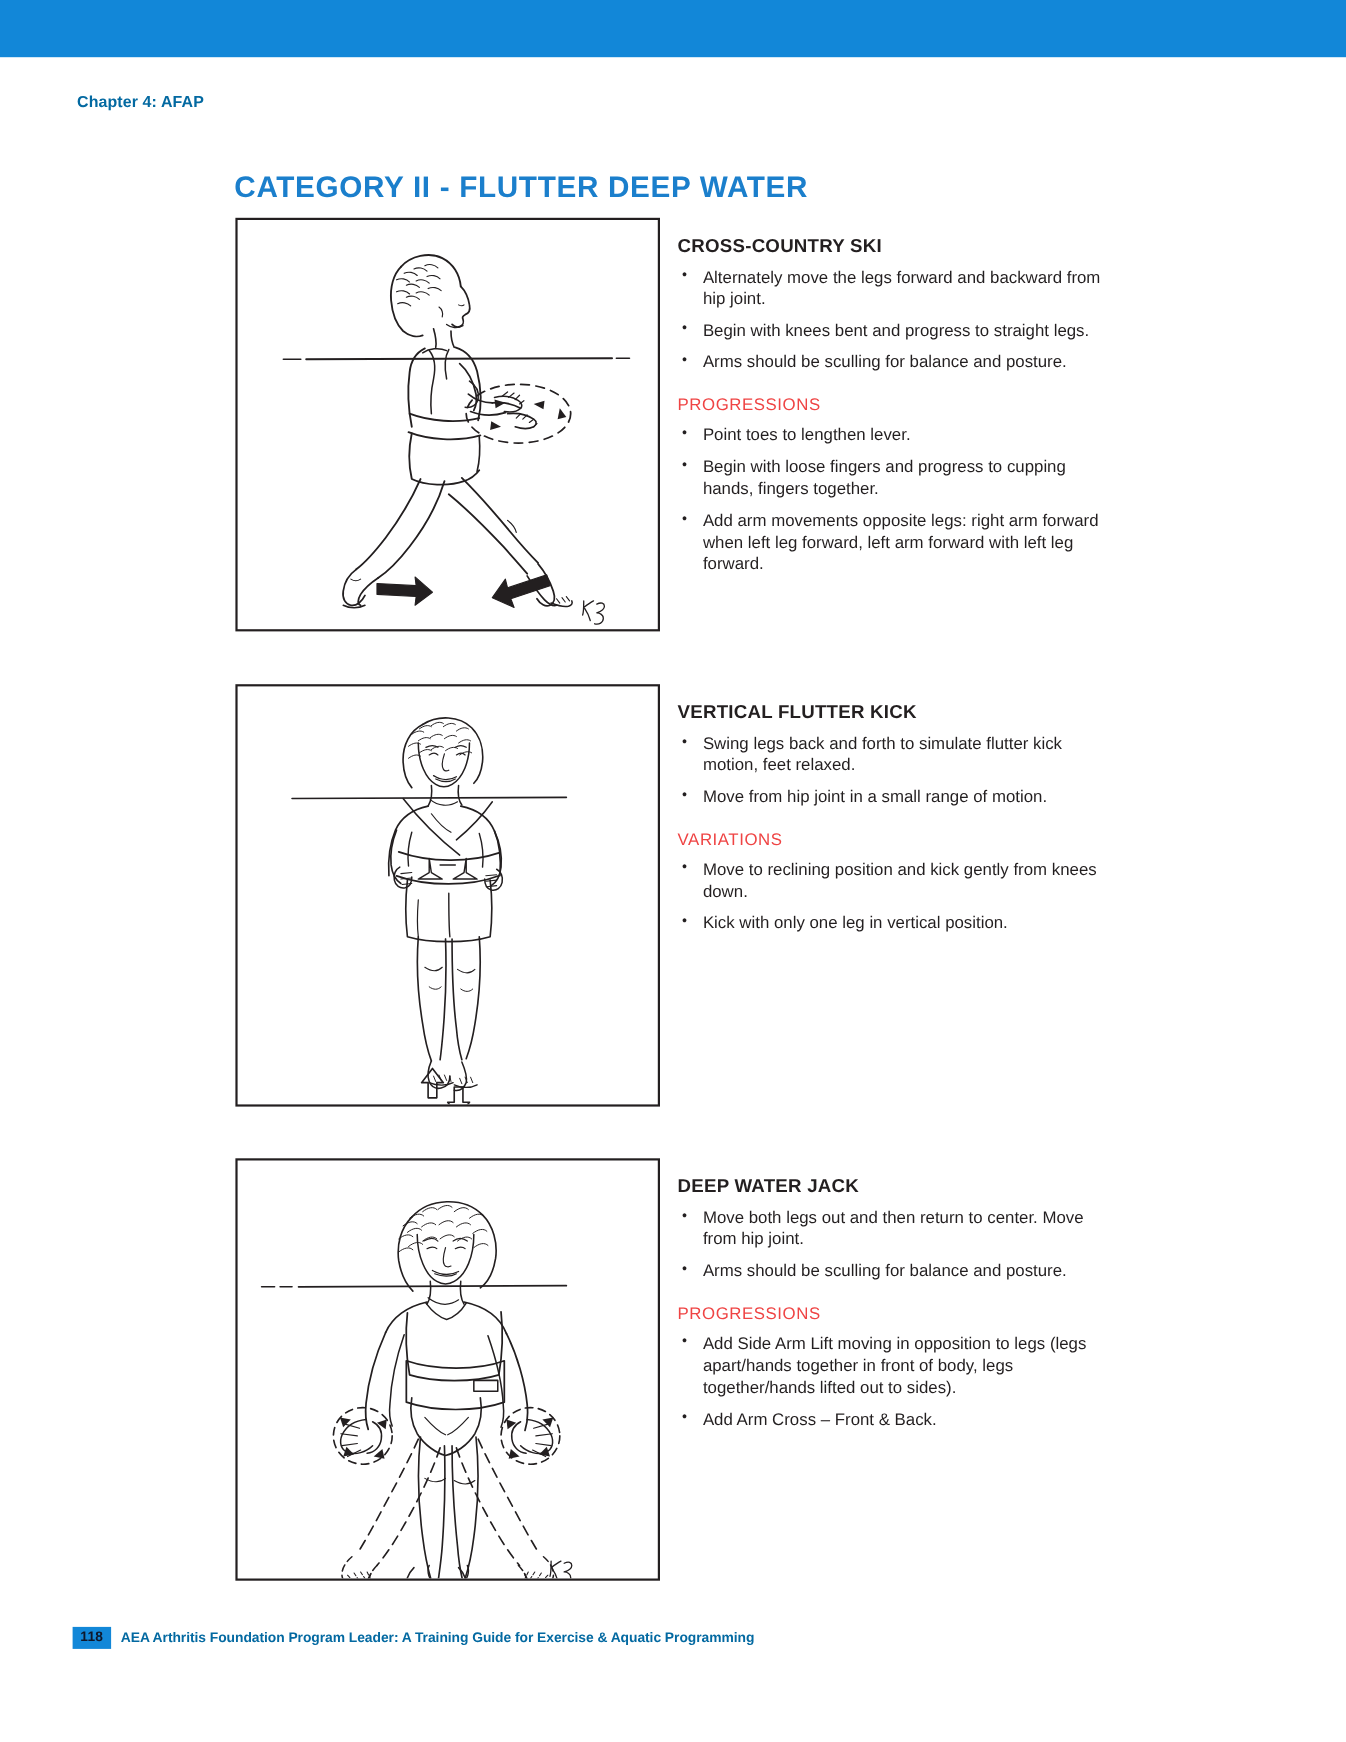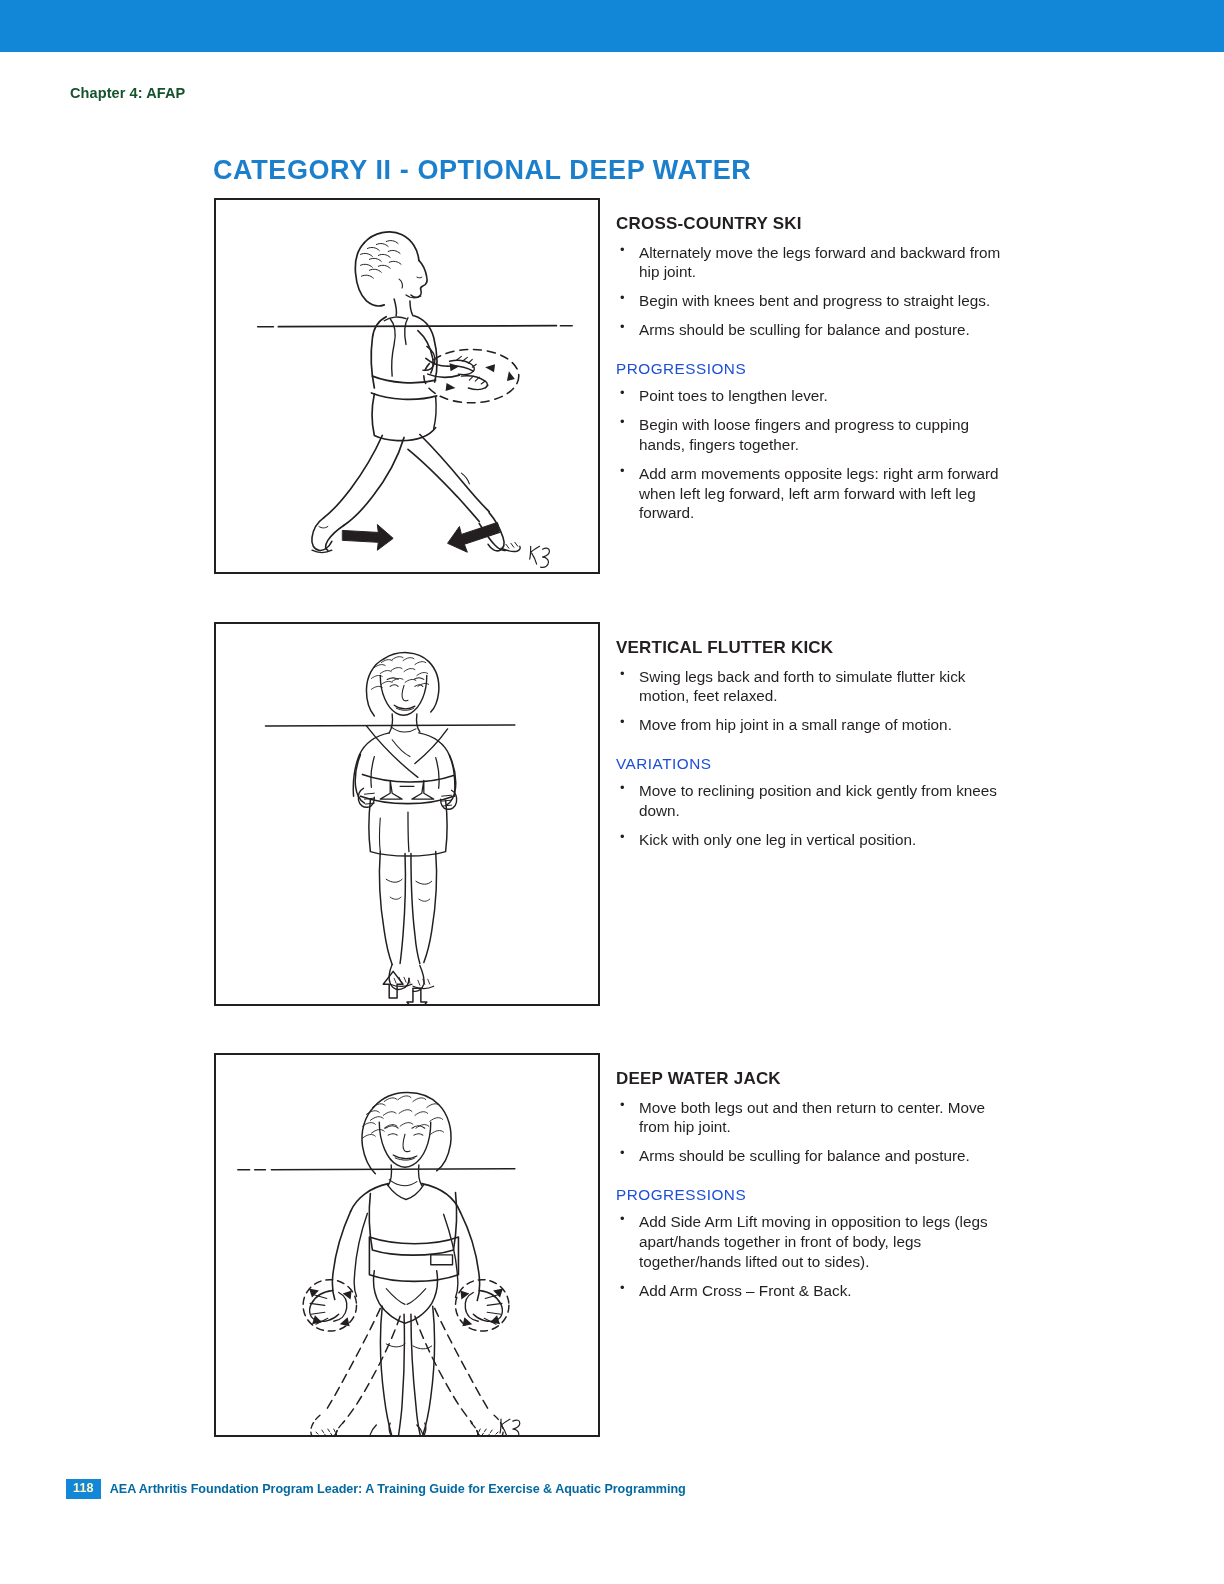--- a/index.html
+++ b/index.html
@@ -26,21 +26,21 @@
   }
 
   
   .chapter-head {
     position: absolute;
     left: 70px;
     top: 85px;
     font-size: 14.5px;
     font-weight: bold;
     letter-spacing: .1px;
-    color: #14532d;
+    color: #0369a1;
   }
 
   
   .category-title {
     position: absolute;
     left: 213px;
     top: 137px;
     font-size: 27px;
     font-weight: bold;
     letter-spacing: .6px;
@@ -103,35 +103,35 @@
     position: absolute;
     left: 4px;
     top: -1px;
     font-size: 13px;
     color: #231f20;
   }
 
   .sub-head {
     font-size: 15.3px;
     letter-spacing: .5px;
-    color: #1d4ed8;
+    color: #ef4444;
     margin: 20px 0 8px 0;
   }
 
   
   .footer {
     position: absolute;
     left: 66px;
     top: 1479px;
     display: flex;
     align-items: center;
   }
   .page-badge {
     background: #1287d8;
-    color: #fef9c3;
+    color: #0f172a;
     font-size: 12.5px;
     font-weight: bold;
     padding: 3px 7px 4px 7px;
     line-height: 1;
     letter-spacing: .2px;
   }
   .footer-text {
     margin-left: 9px;
     font-size: 12.6px;
     font-weight: bold;
@@ -139,21 +139,21 @@
     letter-spacing: -.05px;
   }
 </style>
 </head>
 <body>
 
 <div class="top-band"></div>
 
 <div class="chapter-head">Chapter 4: AFAP</div>
 
-<h1 class="category-title">CATEGORY II - OPTIONAL DEEP WATER</h1>
+<h1 class="category-title">CATEGORY II - FLUTTER DEEP WATER</h1>
 
 <div class="section" id="section-0">
 
   <div class="figure-frame">
     <svg viewBox="0 0 386 376" xmlns="http://www.w3.org/2000/svg">
       <g fill="none" stroke="#231f20" stroke-width="1.6" stroke-linecap="round" stroke-linejoin="round">
 
         <line x1="42" y1="128" x2="58" y2="128" stroke-width="1.5"></line>
         <line x1="63" y1="128" x2="344" y2="127" stroke-width="1.8"></line>
         <line x1="348" y1="127" x2="360" y2="127" stroke-width="1.5"></line>

